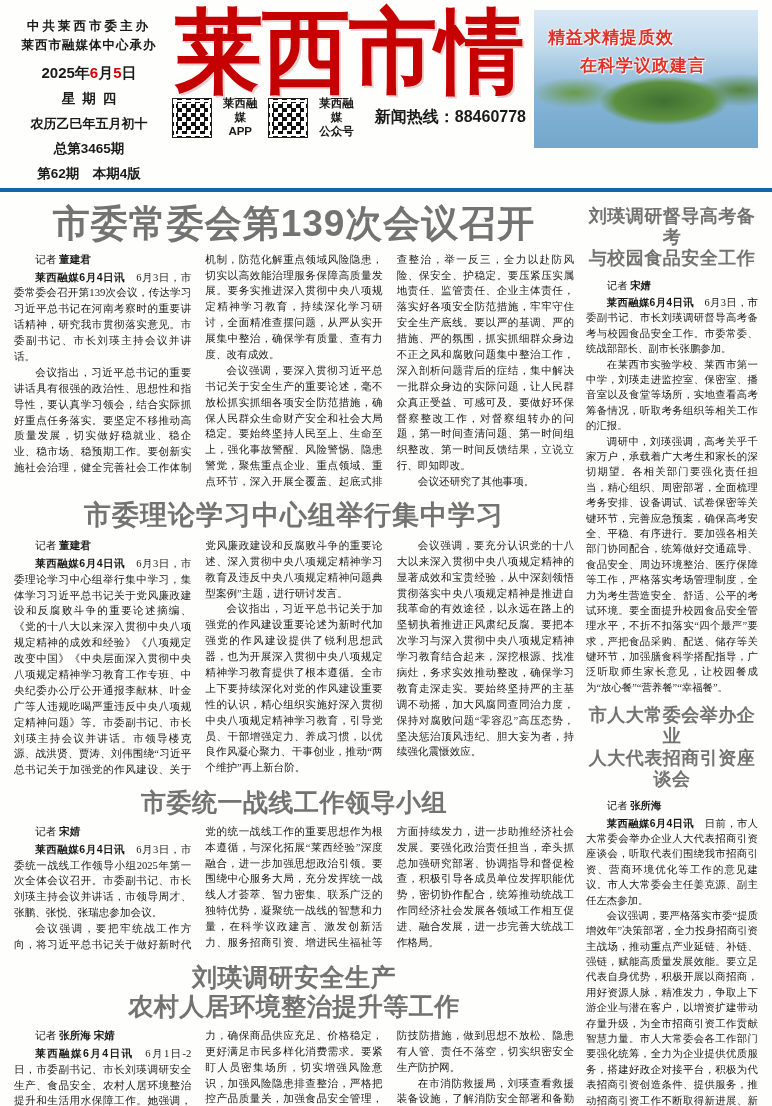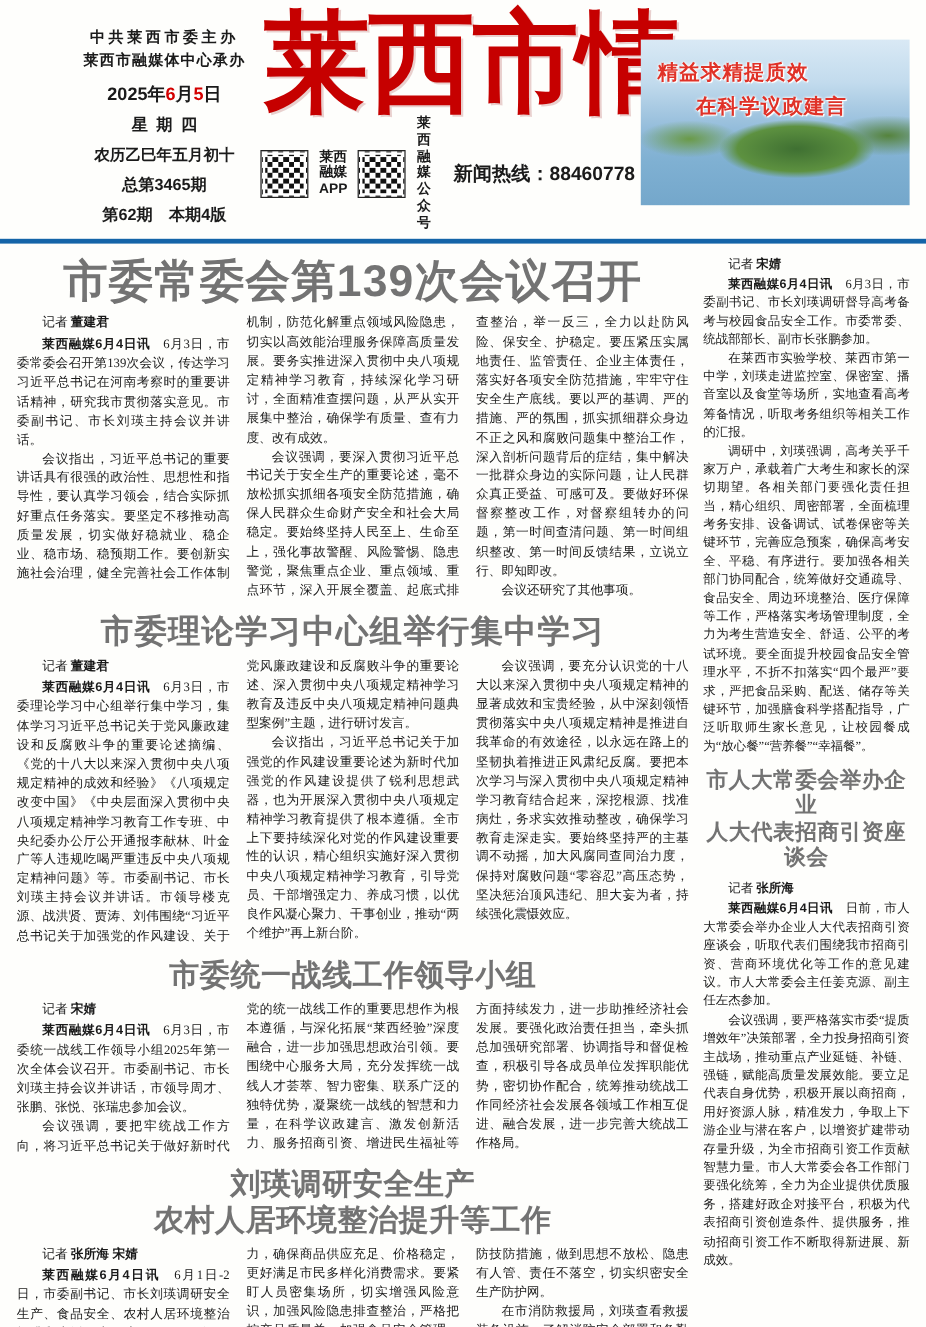--- a/index.html
+++ b/index.html
@@ -1,21 +1,21 @@
 <!DOCTYPE html>
 <html><head>
 <meta charset="utf-8">
 <style>
   html,body{margin:0;padding:0;background:#e8e8e8;}
   .page{
     width:772px;height:1106px;overflow:hidden;margin:0 auto;background:#fefefc;
     font-family:"Liberation Serif",serif;color:#1a1a1a;position:relative;box-sizing:border-box;
   }
   
-  .masthead{display:flex;align-items:center;gap:8px;padding:8px 14px 2px;margin-left:48px;}
+  .masthead{display:flex;align-items:flex-start;gap:8px;padding:8px 14px 2px;}
   .mast-left{width:150px;text-align:center;font-family:"Liberation Sans",sans-serif;padding-top:8px;}
   .org-line1{font-size:12.5px;font-weight:bold;letter-spacing:3px;margin:2px 0;white-space:nowrap;}
   .org-line2{font-size:12.5px;font-weight:bold;letter-spacing:1px;margin:2px 0;white-space:nowrap;}
   .date-line{font-size:15px;font-weight:bold;margin-top:10px;}
   .date-num{color:#d40000;}
   .weekday{font-size:13.5px;font-weight:bold;letter-spacing:7px;margin-top:7px;text-indent:7px;}
   .lunar{font-size:13px;font-weight:bold;margin-top:7px;}
   .issue{font-size:13.5px;font-weight:bold;margin-top:7px;}
   .mast-center{flex:1;text-align:center;min-width:0;}
   .paper-title{
@@ -148,20 +148,21 @@
             <p class="para">在青岛瀚生生物科技股份有限公司，刘瑛听取企业安全生产经营情况汇报，详细了解安全设施运转、应急预案制定、规章制度落实等情况。她强调，企业要时刻绷紧安全弦，进一步提升安全标准、加大安全投入，强化人员培训和应急演练，落实人防物防技防措施，做到思想不放松、隐患有人管、责任不落空，切实织密安全生产防护网。</p>
             <p class="para">在市消防救援局，刘瑛查看救援装备设施，了解消防安全部署和备勤工作，并向奋战在救援一线的消防队员致以崇高敬意。她强调，要忠实履行防风险、保安全、护稳定的职责使命，优化完善应急预案，不断提高综合应急救援能力，及时防范化解重大消防安全风险，确保人民群众生命财产安全和社会和谐稳定。</p>
           </div>
       </article>
 
     </section>
 
     <aside class="side-col">
 
       <article>
+        <h1 class="a-headline hl-sd"><span>刘瑛调研督导高考备考</span><br><span>与校园食品安全工作</span></h1>
         <div class="body1">
           <p class="byline"><span>记者</span> <b>宋婧</b></p>
         <p class="para"><b>莱西融媒6月4日讯</b>　6月3日，市委副书记、市长刘瑛调研督导高考备考与校园食品安全工作。市委常委、统战部部长、副市长张鹏参加。</p>
             <p class="para">在莱西市实验学校、莱西市第一中学，刘瑛走进监控室、保密室、播音室以及食堂等场所，实地查看高考筹备情况，听取考务组织等相关工作的汇报。</p>
             <p class="para">调研中，刘瑛强调，高考关乎千家万户，承载着广大考生和家长的深切期望。各相关部门要强化责任担当，精心组织、周密部署，全面梳理考务安排、设备调试、试卷保密等关键环节，完善应急预案，确保高考安全、平稳、有序进行。要加强各相关部门协同配合，统筹做好交通疏导、食品安全、周边环境整治、医疗保障等工作，严格落实考场管理制度，全力为考生营造安全、舒适、公平的考试环境。要全面提升校园食品安全管理水平，不折不扣落实“四个最严”要求，严把食品采购、配送、储存等关键环节，加强膳食科学搭配指导，广泛听取师生家长意见，让校园餐成为“放心餐”“营养餐”“幸福餐”。</p>
           </div>
       </article>
 
       <article>
         <h1 class="a-headline hl-sd"><span>市人大常委会举办企业</span><br><span>人大代表招商引资座谈会</span></h1>

